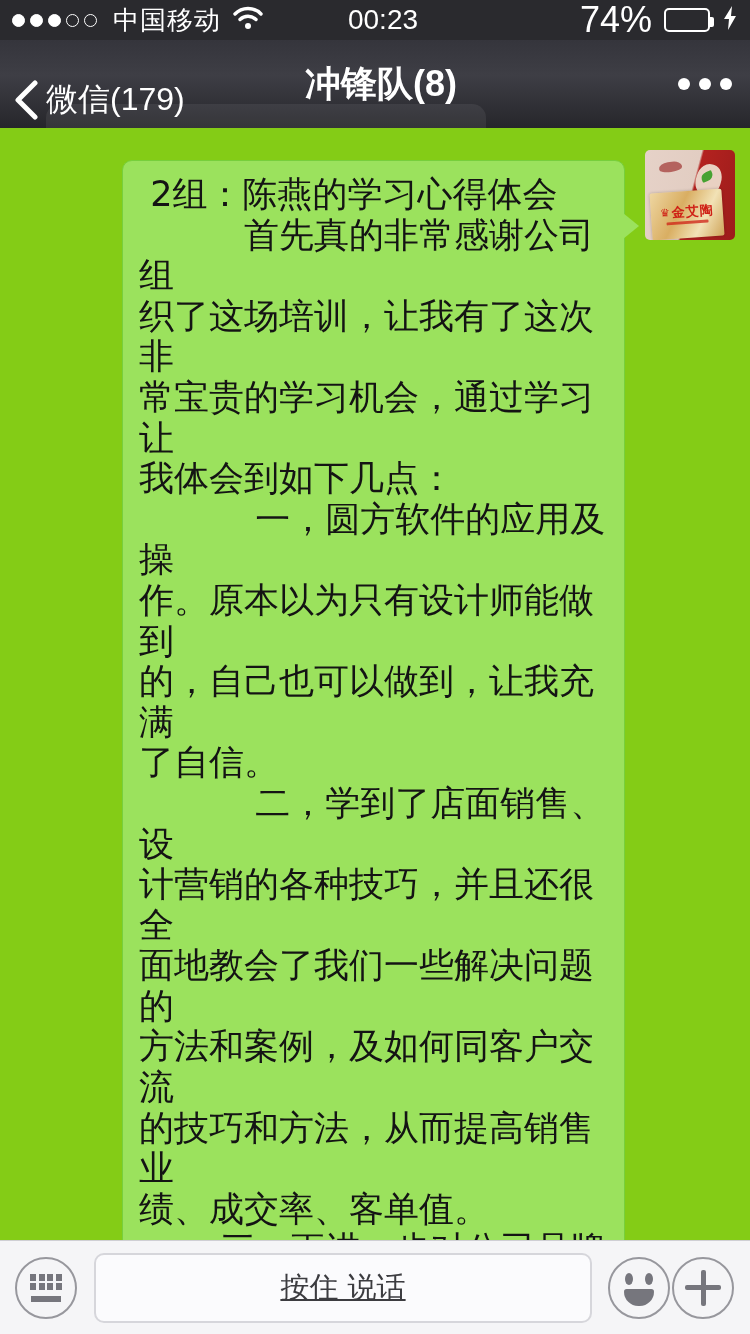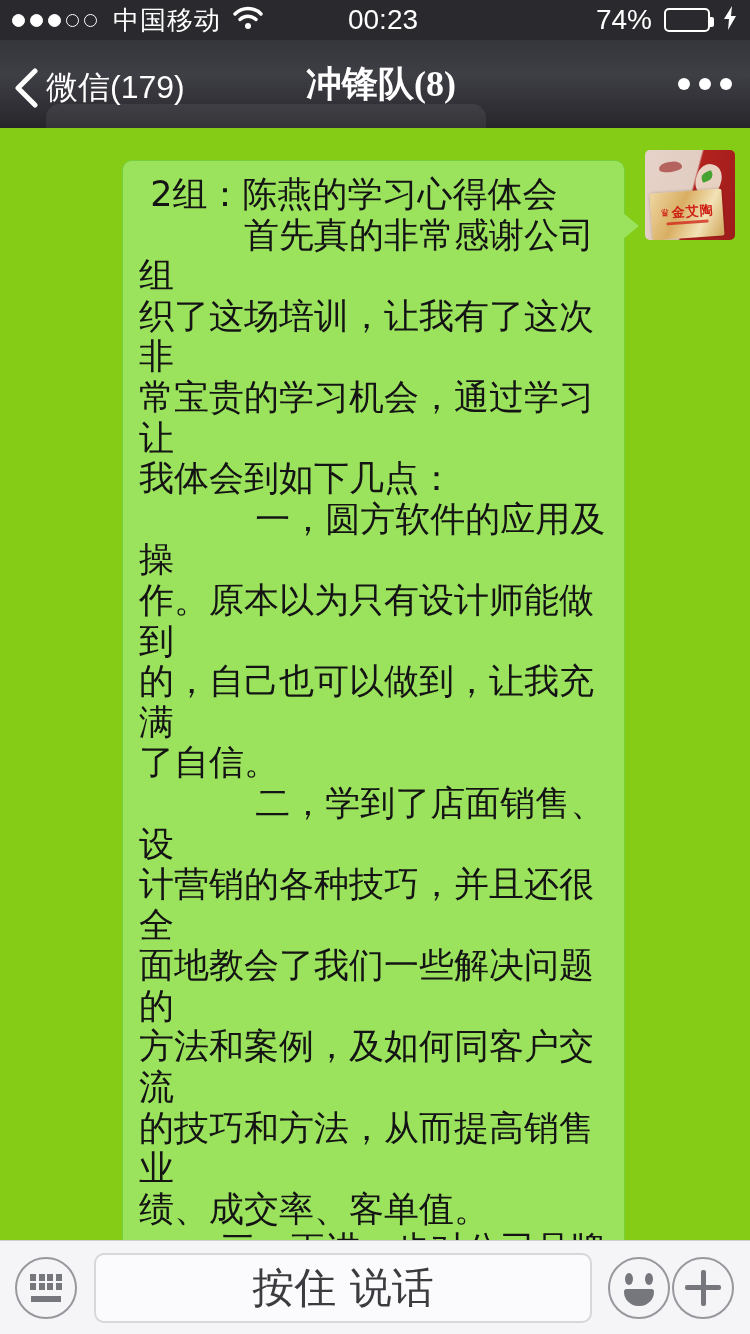--- a/index.html
+++ b/index.html
@@ -13,39 +13,39 @@
     background:#2a2a2e; color:#fff;
     display:flex; align-items:center; justify-content:space-between;
     padding:0 12px; z-index:30;
   }
   .sb-left, .sb-right { display:flex; align-items:center; gap:12px; }
   .sig-dots { display:flex; align-items:center; gap:5px; margin-right:4px; }
   .sig-dot { width:13px; height:13px; border-radius:50%; border:1.5px solid #fff; }
   .sig-dot.filled { background:#fff; }
   .carrier { font-size:26px; letter-spacing:1px; }
   .sb-time { position:absolute; left:16px; right:0; text-align:center; font-size:28px; font-weight:500; pointer-events:none; }
-  .batt-pct { font-size:28px; }
+  .batt-pct { font-size:36px; }
   .battery { position:relative; width:46px; height:24px; border:2px solid #fff; border-radius:5px; padding:2px; }
   .battery .fill { height:100%; width:74%; background:#58d562; border-radius:2px; }
   .battery .tip { position:absolute; right:-6px; top:7px; width:4px; height:10px; background:#fff; border-radius:0 2px 2px 0; }
 
   
   .navbar {
     position:absolute; top:40px; left:0; width:750px; height:88px;
     background:linear-gradient(180deg,#35353c 0%, #3e3e45 40%, #26262b 100%);
     display:flex; align-items:center; z-index:20;
   }
   .ghost-bubble {
     position:absolute; left:46px; top:64px; width:440px; height:24px;
     background:rgba(255,255,255,0.07); border-radius:14px 14px 0 0;
   }
-  .back-btn { position:absolute; left:14px; top:4px; height:88px; display:flex; align-items:center; gap:8px; color:#fff; cursor:pointer; }
+  .back-btn { position:absolute; left:14px; top:16px; height:88px; display:flex; align-items:center; gap:8px; color:#fff; cursor:pointer; }
   .back-btn svg { display:block; }
   .back-label { font-size:32px; color:#fff; }
-  .nav-title { position:absolute; left:12px; right:0; text-align:center; font-size:36px; font-weight:bold; color:#fff; pointer-events:none;font-family:Liberation Serif, serif; }
+  .nav-title { position:absolute; left:12px; right:0; text-align:center; font-size:36px; font-weight:bold; color:#fff; pointer-events:none; }
   .more-btn { position:absolute; right:18px; top:0; height:88px; display:flex; align-items:center; gap:9px; cursor:pointer; }
   .more-dot { width:12px; height:12px; border-radius:50%; background:#fff; }
 
   
   .chat { position:absolute; top:128px; left:0; width:750px; height:1112px; background:#84cc16; }
 
   .avatar {
     position:absolute; top:22px; right:15px; width:90px; height:90px;
     border-radius:5px; overflow:hidden;
     background:linear-gradient(105deg,#e6d2c8 0%,#e2cdc2 50%,#b3221f 52%,#9c1c1b 100%);
@@ -90,23 +90,24 @@
     width:62px; height:62px; border-radius:50%; border:2px solid #97979d;
     position:relative; flex:none; cursor:pointer; background:transparent;
   }
   .kb-btn { margin-left:15px; }
   .kb-grid { position:absolute; left:13px; top:15px; width:32px; display:flex; flex-wrap:wrap; gap:2.5px; }
   .kb-key { width:6px; height:7px; background:#76767d; }
   .kb-space { position:absolute; left:14px; top:37px; width:30px; height:6px; background:#76767d; }
   .talk-btn {
     flex:1; height:70px; margin:0 16px 0 17px;
     background:#fbfbfd; border:2px solid #d6d6db; border-radius:10px;
-    font-size:42px; color:#3c3c40; font-weight:500;
+    font-size:29px; color:#3c3c40; font-weight:500;
     display:flex; align-items:center; justify-content:center; cursor:pointer;
     font-family:"DejaVu Sans", sans-serif;
+    text-decoration:underline;
   }
   .smile-eye { position:absolute; top:14px; width:8px; height:12px; border-radius:50%; background:#76767d; }
   .smile-eye.l { left:15px; } .smile-eye.r { right:15px; }
   .smile-mouth { position:absolute; left:14px; top:30px; width:30px; height:17px; background:#76767d; border-radius:3px 3px 16px 16px; }
   .plus-btn { margin:0 16px 0 2px; }
   .plus-h { position:absolute; left:11px; top:26.5px; width:36px; height:5px; background:#76767d; border-radius:2px; }
   .plus-v { position:absolute; left:26.5px; top:11px; width:5px; height:36px; background:#76767d; border-radius:2px; }
 </style>
 </head>
 <body>

